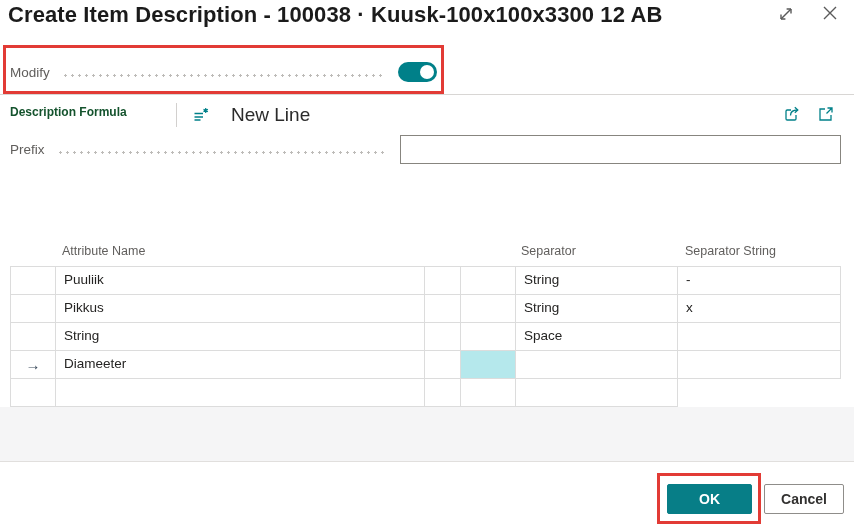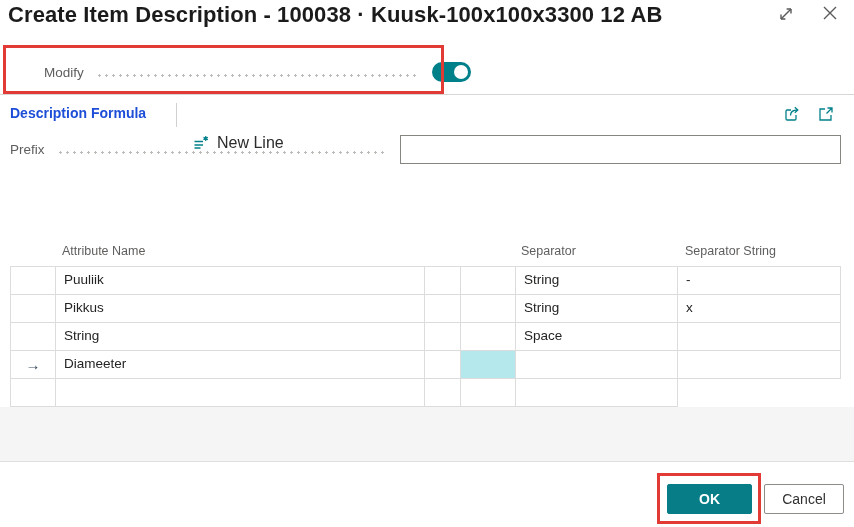--- a/index.html
+++ b/index.html
@@ -18,47 +18,47 @@
   .win-expand { left:777px; top:5px; width:18px; height:18px; }
   .win-close  { left:820px; top:3px; width:20px; height:20px; }
 
   
   .hl-box {
     position:absolute; border:3px solid #e23b35; background:transparent;
     pointer-events:none; z-index:5;
   }
   .hl-modify { left:3px; top:45px; width:441px; height:49px; }
   .field-row { position:absolute; display:flex; align-items:center; }
-  .modify-row { left:10px; top:59px; width:427px; height:26px;margin-left:34px; }
+  .modify-row { left:10px; top:59px; width:427px; height:26px; }
   .f-label { font-size:13.5px; color:#605e5c; white-space:nowrap; flex:none; }
   .leader {
     flex:1 1 auto; height:3px; margin:6px 12px 0 12px;
     background-image: radial-gradient(circle, #bdbbb8 1.1px, transparent 1.4px);
     background-size: 7px 3px; background-repeat: repeat-x; background-position: 0 50%;
   }
   .toggle {
     position:relative; flex:none; width:39px; height:20px; border-radius:10px;
     background:#008089; cursor:pointer;
   }
   .toggle .knob {
     position:absolute; right:3px; top:3px; width:14px; height:14px;
     border-radius:50%; background:#fff;
   }
   .divider-h { position:absolute; left:0; width:854px; height:1px; background:#d8d6d4; }
   .div-top { top:94px; }
 
   
   .section-title {
     position:absolute; left:10px; top:105px;
-    font-size:14px; font-weight:700; color:#1d4ed8;
+    font-size:12px; font-weight:700; color:#14532d;
   }
   .vdiv { position:absolute; left:176px; top:103px; width:1px; height:24px; background:#d2d0ce; }
   .tool-btn {
-    position:absolute; top:104px; display:flex; align-items:center; gap:8px;
-    font-size:16px; color:#2b2b2b; cursor:pointer; height:22px;margin-top:28px;
+    position:absolute; top:104px; display:flex; align-items:center; gap:22px;
+    font-size:19px; color:#2b2b2b; cursor:pointer; height:22px;
   }
   .btn-newline { left:193px; }
   .btn-deleteline { left:295px; }
   .corner-btn { position:absolute; top:105px; width:18px; height:18px; cursor:pointer; }
   .btn-share { left:783px; }
   .btn-popout { left:817px; }
 
   
   .prefix-row { left:10px; top:134px; width:831px; height:30px; }
   .suffix-row { left:10px; top:171px; width:831px; height:30px; }
@@ -96,21 +96,21 @@
   .btn {
     position:absolute; top:484px; height:30px; border-radius:2px;
     font-family:inherit; font-size:14px; cursor:pointer;text-align:center;
   }
   .btn-ok {
     left:667px; width:85px; background:#077e87; color:#fff;
     border:1px solid #077e87; font-weight:700;
   }
   .btn-cancel {
     left:764px; width:80px; background:#fff; color:#323130;
-    border:1px solid #8f8d8a; font-weight:400;
+    border:1px solid #8f8d8a; font-weight:700;
   }
   svg { display:block; }
 </style>
 </head>
 <body>
 
 <div class="dialog">
 
   <div class="title">Create Item Description - 100038 · Kuusk-100x100x3300 12 AB</div>
   <div class="win-icon win-expand">

